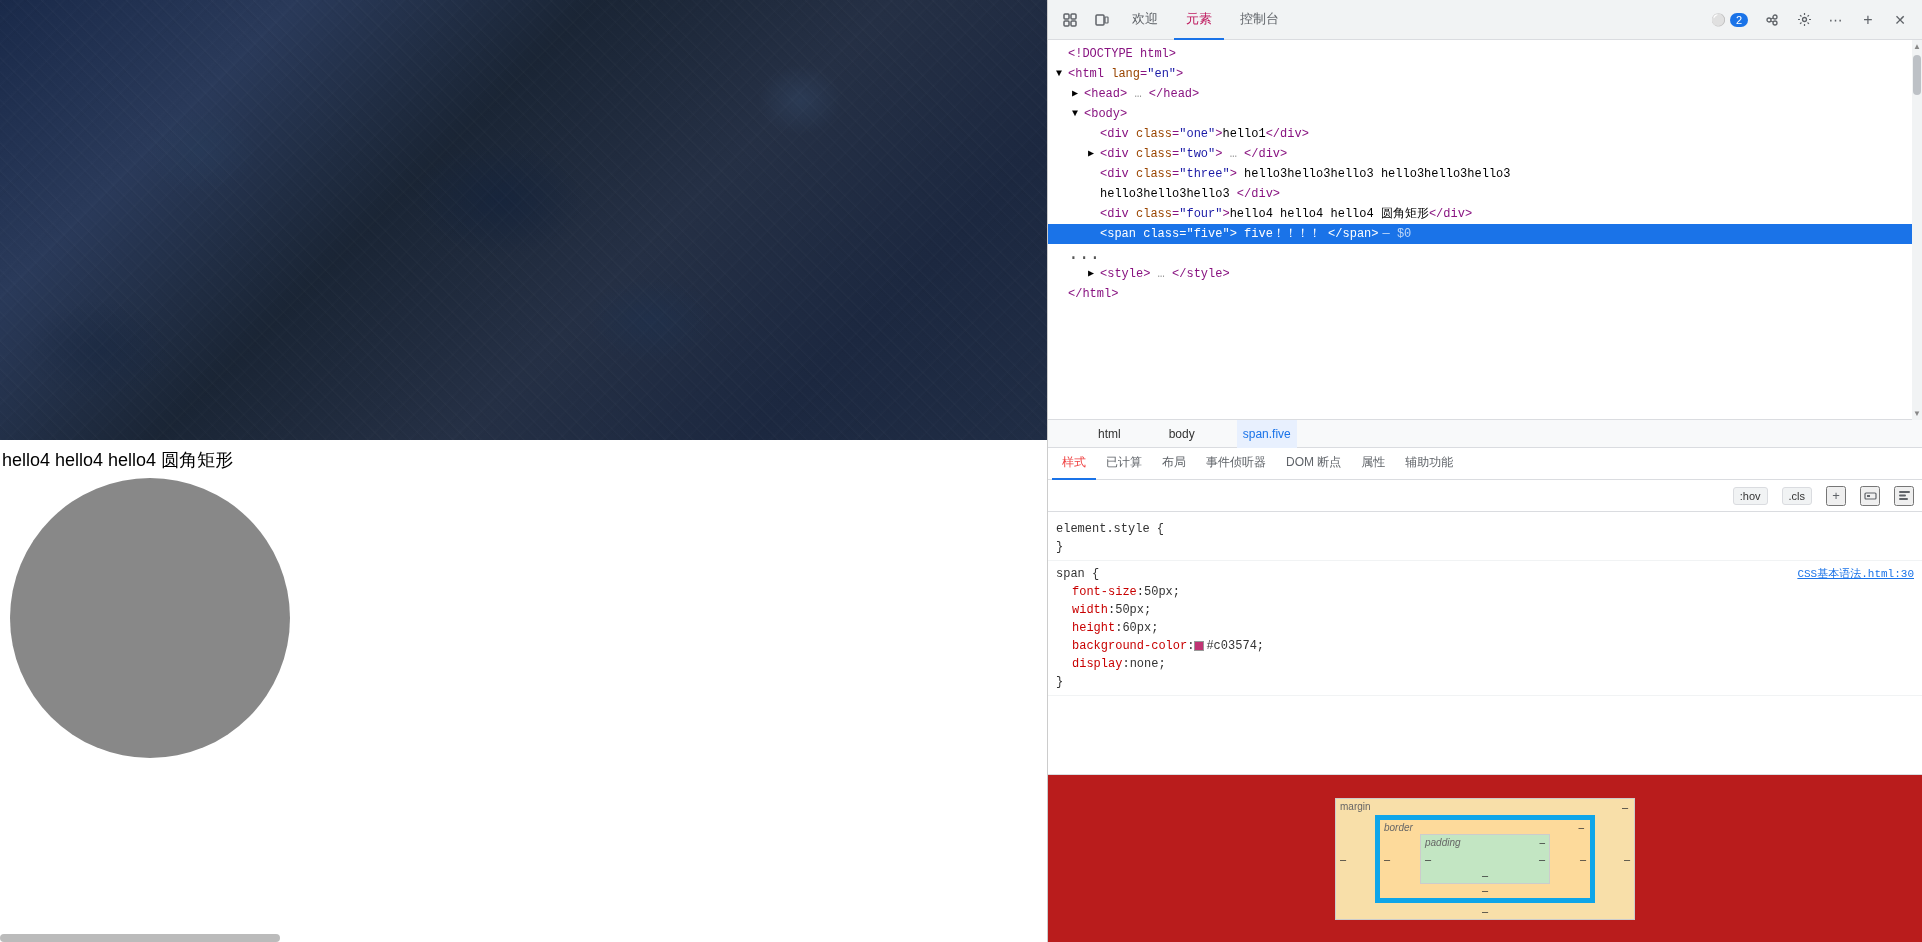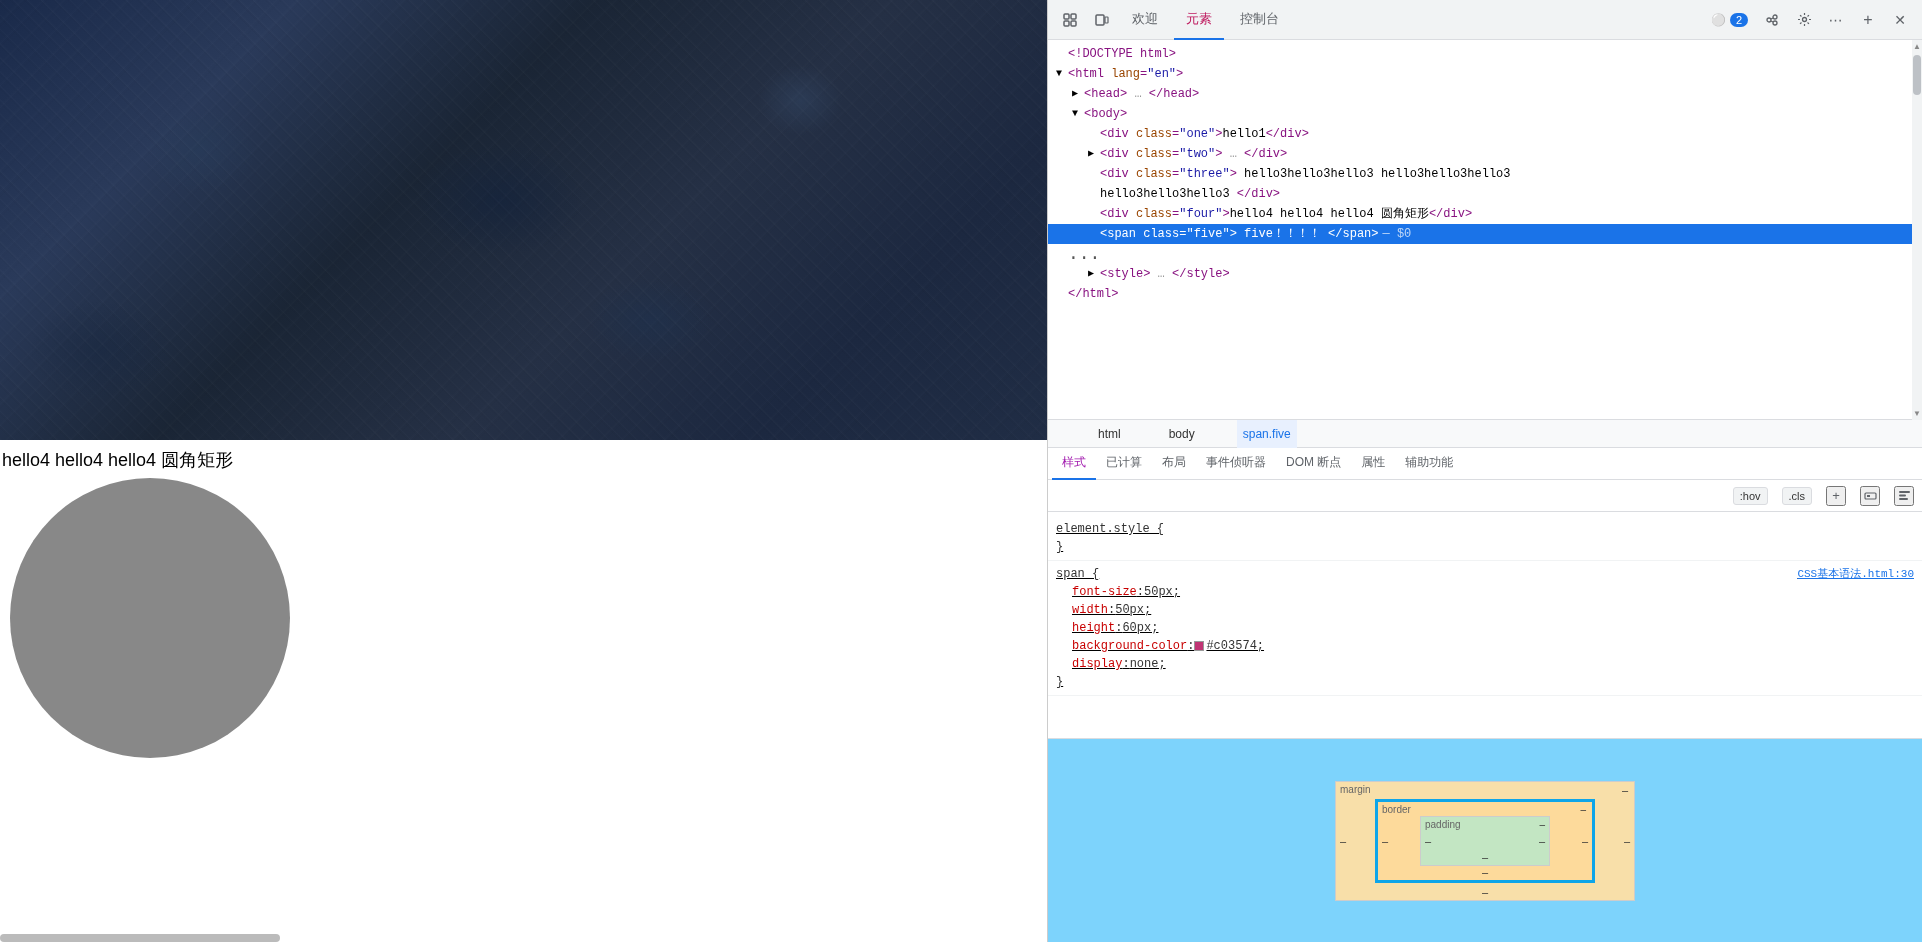--- a/index.html
+++ b/index.html
@@ -212,21 +212,21 @@
       padding: 0 10px;
       height: 32px;
       display: flex;
       align-items: center;
       font-size: 12px;
       color: #5f6368;
       cursor: pointer;
       border-bottom: 2px solid transparent;
     }
     .sub-tab.active {
-      color: #a21caf;
+      color: #ef4444;
       border-bottom: 2px solid #1a73e8;
       font-family: Liberation Serif, serif;
     }
 
     
     #styles-panel {
       flex: 1;
       overflow: hidden;
       display: flex;
       flex-direction: column;
@@ -271,21 +271,20 @@
       font-size: 13px;
     }
 
     #css-rules {
       flex: 1;
       overflow-y: auto;
       font-family: 'Consolas', 'Courier New', monospace;
       font-size: 12px;
       line-height: 18px;
       padding: 4px 0;
-      text-decoration: underline;
     }
 
     .css-rule-block {
       padding: 4px 8px;
       border-bottom: 1px solid #f1f3f4;
     }
 
     .css-selector {
       color: #333;
       display: flex;
@@ -310,45 +309,46 @@
       vertical-align: middle;
       margin-right: 2px;
     }
     .css-prop-line {
       display: flex;
       align-items: center;
     }
 
     
     #box-model-area {
-      height: 204px;
+      height: 168px;
       border-top: 1px solid #dadce0;
       display: flex;
       align-items: center;
       justify-content: center;
-      background: #7dd3fc;
+      background: #b91c1c;
       overflow: hidden;
     }
 
     .bm-margin {
       background: #f8dfa9;
       border: 1px solid #ccc;
       padding: 16px;
       position: relative;
       display: flex;
       align-items: center;
       justify-content: center;
     }
     .bm-border {
       background: #fdda9b;
-      border: 3px solid #0ea5e9;
+      border: 5px solid #0ea5e9;
       padding: 14px;
       display: flex;
       align-items: center;
       justify-content: center;
+      font-style: italic;
     }
     .bm-padding {
       background: #c3e6c3;
       border: 1px solid #ccc;
       padding: 14px;
       display: flex;
       align-items: center;
       justify-content: center;
       min-width: 80px;
       min-height: 40px;

